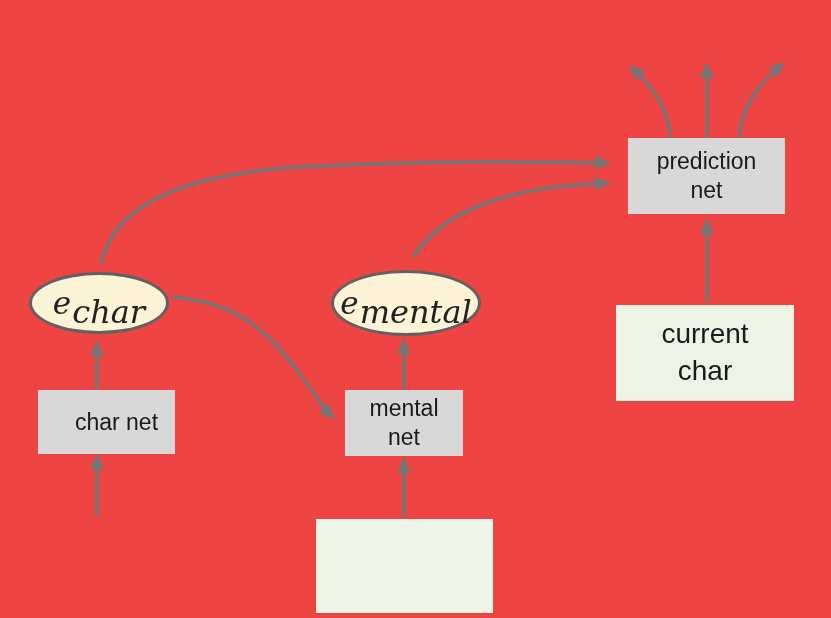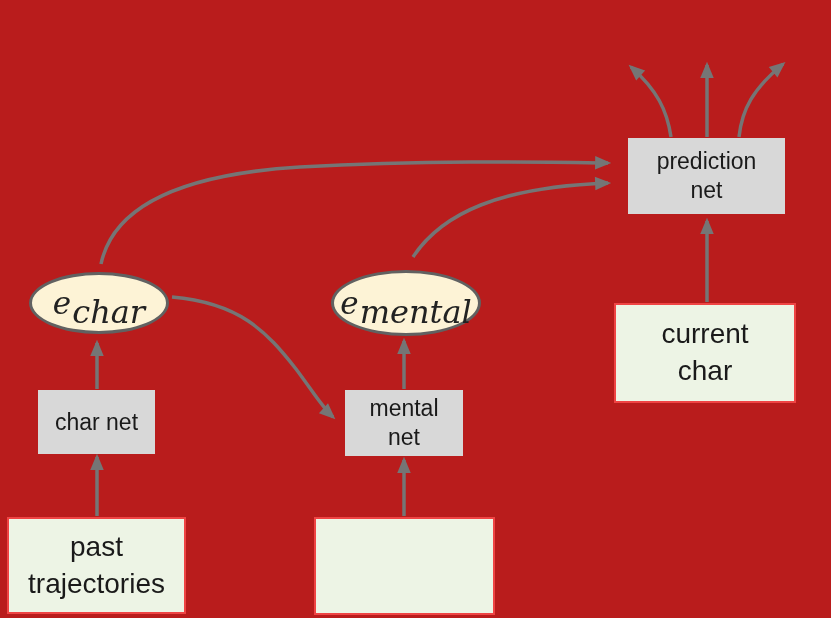--- a/index.html
+++ b/index.html
@@ -1,31 +1,31 @@
 <!DOCTYPE html>
 <html><head>
 <meta charset="utf-8">
 <style>
   html,body { margin:0; padding:0; background:#ffffff; }
   .canvas {
-    position:relative; width:831px; height:618px; background:#b91c1c;
+    position:relative; width:831px; height:618px; background:#ef4444;
     font-family:"Liberation Sans", sans-serif; overflow:hidden;
   }
   .edges { position:absolute; left:0; top:0; width:831px; height:618px; }
   .edge { fill:none; stroke:#757575; stroke-width:3.5px; }
 
   .node {
     position:absolute; display:flex; flex-direction:column;
     align-items:center; justify-content:center; text-align:center;
     color:#1a1a1a;
   }
   .gray-box  { background:#d8d8d8; font-size:23px; line-height:1.24; }
   .green-box { background:#edf4e5; border:2px solid #ef4444; font-size:28px; line-height:1.32; }
 
-  #box-char-net       { left:38px;  top:390px; width:117px; height:64px; }
+  #box-char-net       { left:38px;  top:390px; width:117px; height:64px;padding-left:20px; }
   #box-mental-net     { left:345px; top:390px; width:118px; height:66px; }
   #box-prediction-net { left:628px; top:138px; width:157px; height:76px; }
   #box-current-state    { left:614px; top:303px; width:178px; height:96px; }
   #box-past-trajectories{ left:7px;   top:517px; width:175px; height:93px; }
   #box-recent-trajectory{ left:314px; top:517px; width:177px; height:94px; }
 
   .embedding {
     position:absolute; display:flex; align-items:center; justify-content:center;
     background:#fdf3d6; border:3px solid #616161; border-radius:50%;
     font-family:"DejaVu Serif", serif; font-style:italic; color:#222;
@@ -71,24 +71,20 @@
   <div class="node gray-box" id="box-mental-net">
     <span>mental</span>
     <span>net</span>
   </div>
 
   <div class="node green-box" id="box-current-state">
     <span>current</span>
     <span>char</span>
   </div>
 
-  <div class="node green-box" id="box-past-trajectories">
-    <span>past</span>
-    <span>trajectories</span>
-  </div>
 
   <div class="node green-box" id="box-recent-trajectory">
   </div>
 
   <div class="embedding" id="ellipse-e-char">
     <span class="e-base">e</span>
       <span class="e-sub">char</span>
   </div>
 
   <div class="embedding" id="ellipse-e-mental">

